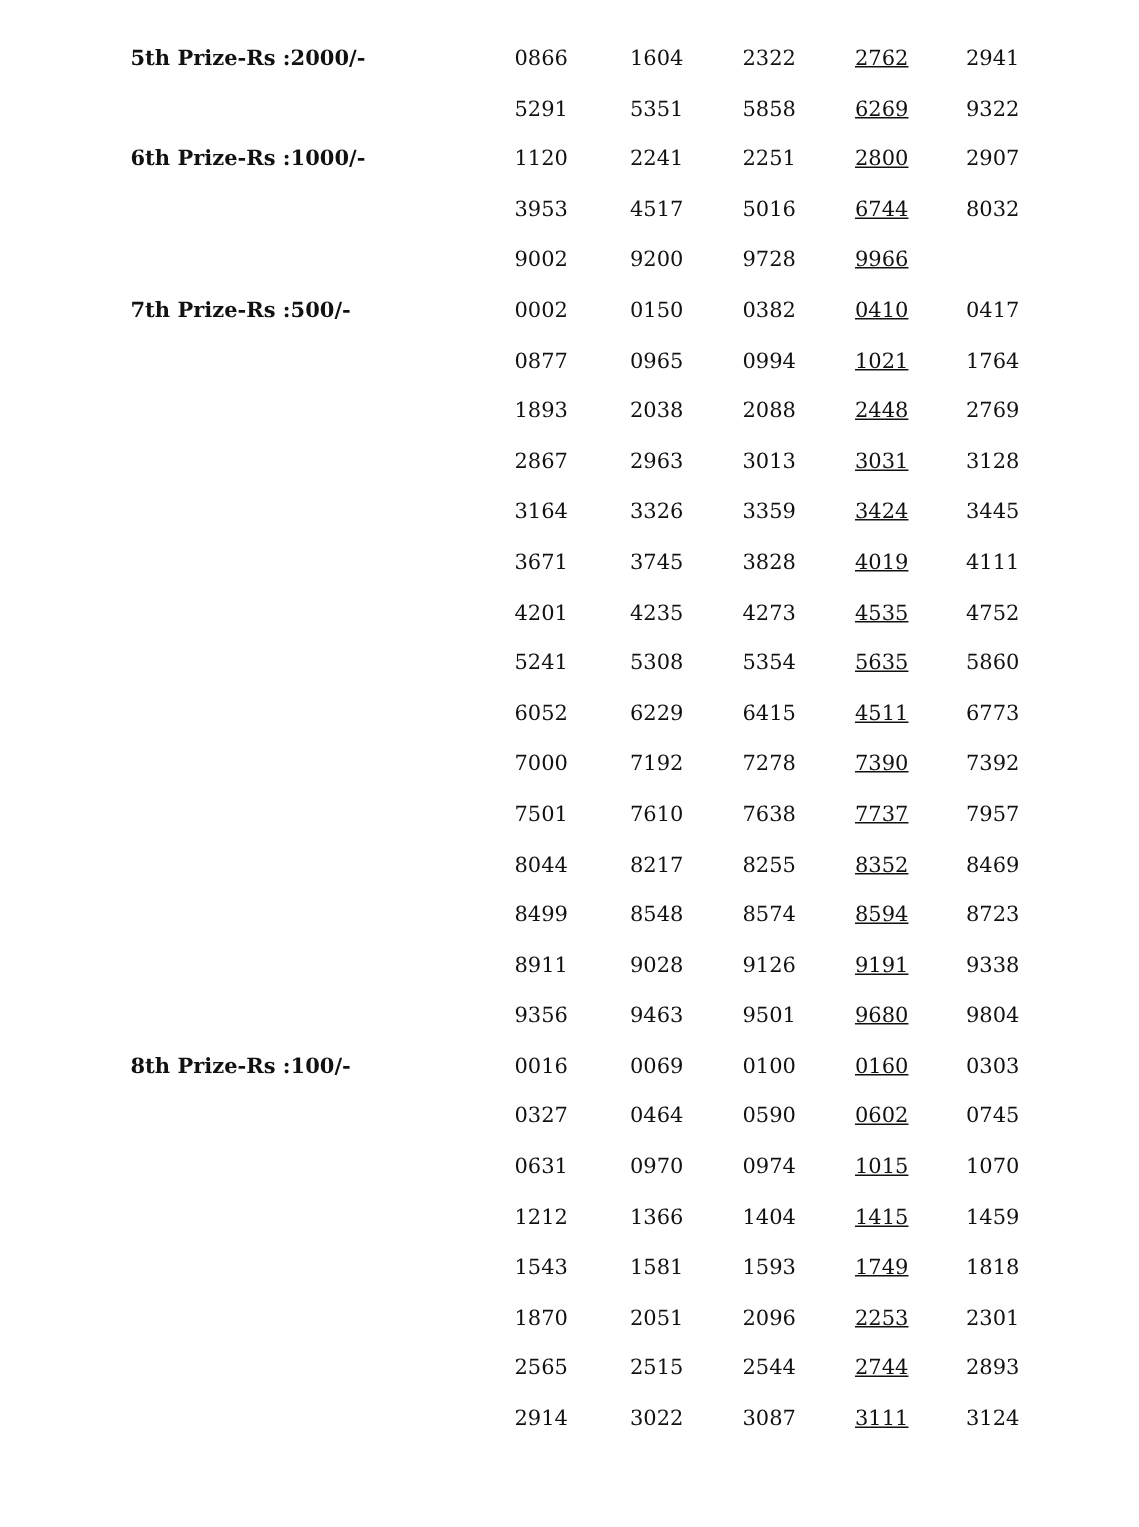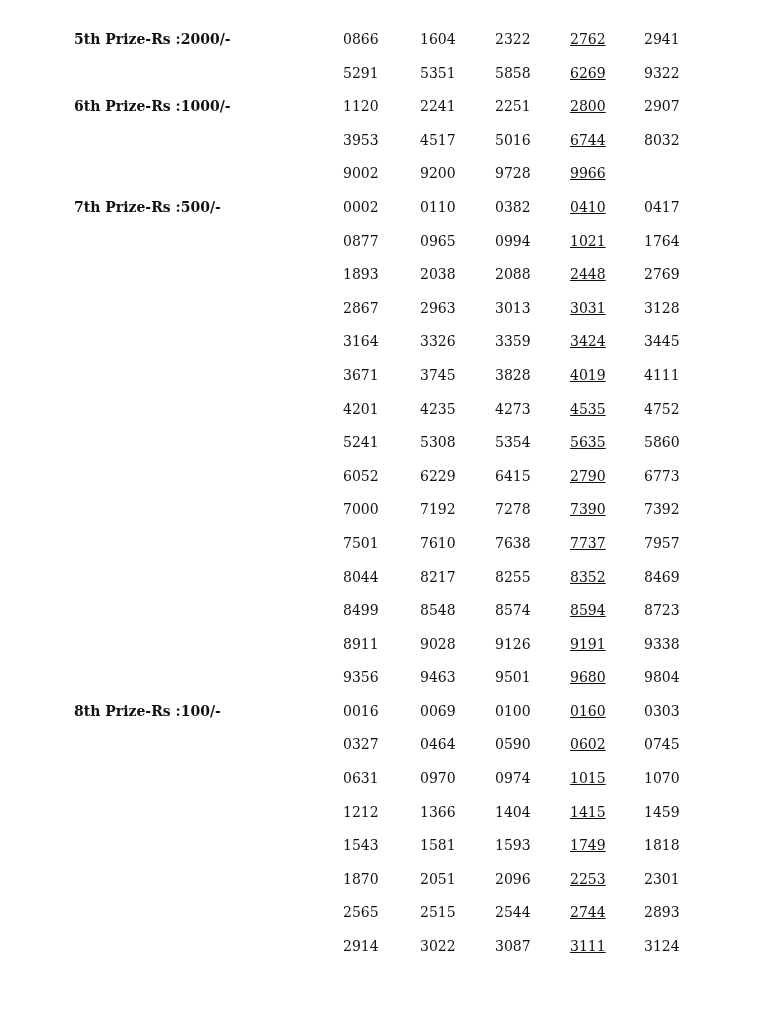--- a/index.html
+++ b/index.html
@@ -21,21 +21,21 @@
     top: 22px;
     width: 759px;
   }
   .row {
     position: relative;
     height: 33.6px;
     line-height: 34px;
   }
   .prize-label {
     position: absolute;
-    left: 74px;
+    left: 87px;
     top: 0;
     font-weight: bold;
     font-size: 14px;
     white-space: nowrap;
   }
   .num {
     position: absolute;
     top: 0;
     font-size: 14px;
     white-space: nowrap;
@@ -87,21 +87,21 @@
         <span class="num c0">9002</span>
         <span class="num c1">9200</span>
         <span class="num c2">9728</span>
         <span class="num c3">9966</span>
       </div>
     </div>
     <div>
       <div class="row">
         <span class="prize-label">7th Prize-Rs :500/-</span>
         <span class="num c0">0002</span>
-        <span class="num c1">0110</span>
+        <span class="num c1">0150</span>
         <span class="num c2">0382</span>
         <span class="num c3">0410</span>
         <span class="num c4">0417</span>
       </div>
       <div class="row">
         <span class="num c0">0877</span>
         <span class="num c1">0965</span>
         <span class="num c2">0994</span>
         <span class="num c3">1021</span>
         <span class="num c4">1764</span>
@@ -145,21 +145,21 @@
         <span class="num c0">5241</span>
         <span class="num c1">5308</span>
         <span class="num c2">5354</span>
         <span class="num c3">5635</span>
         <span class="num c4">5860</span>
       </div>
       <div class="row">
         <span class="num c0">6052</span>
         <span class="num c1">6229</span>
         <span class="num c2">6415</span>
-        <span class="num c3">2790</span>
+        <span class="num c3">4511</span>
         <span class="num c4">6773</span>
       </div>
       <div class="row">
         <span class="num c0">7000</span>
         <span class="num c1">7192</span>
         <span class="num c2">7278</span>
         <span class="num c3">7390</span>
         <span class="num c4">7392</span>
       </div>
       <div class="row">

